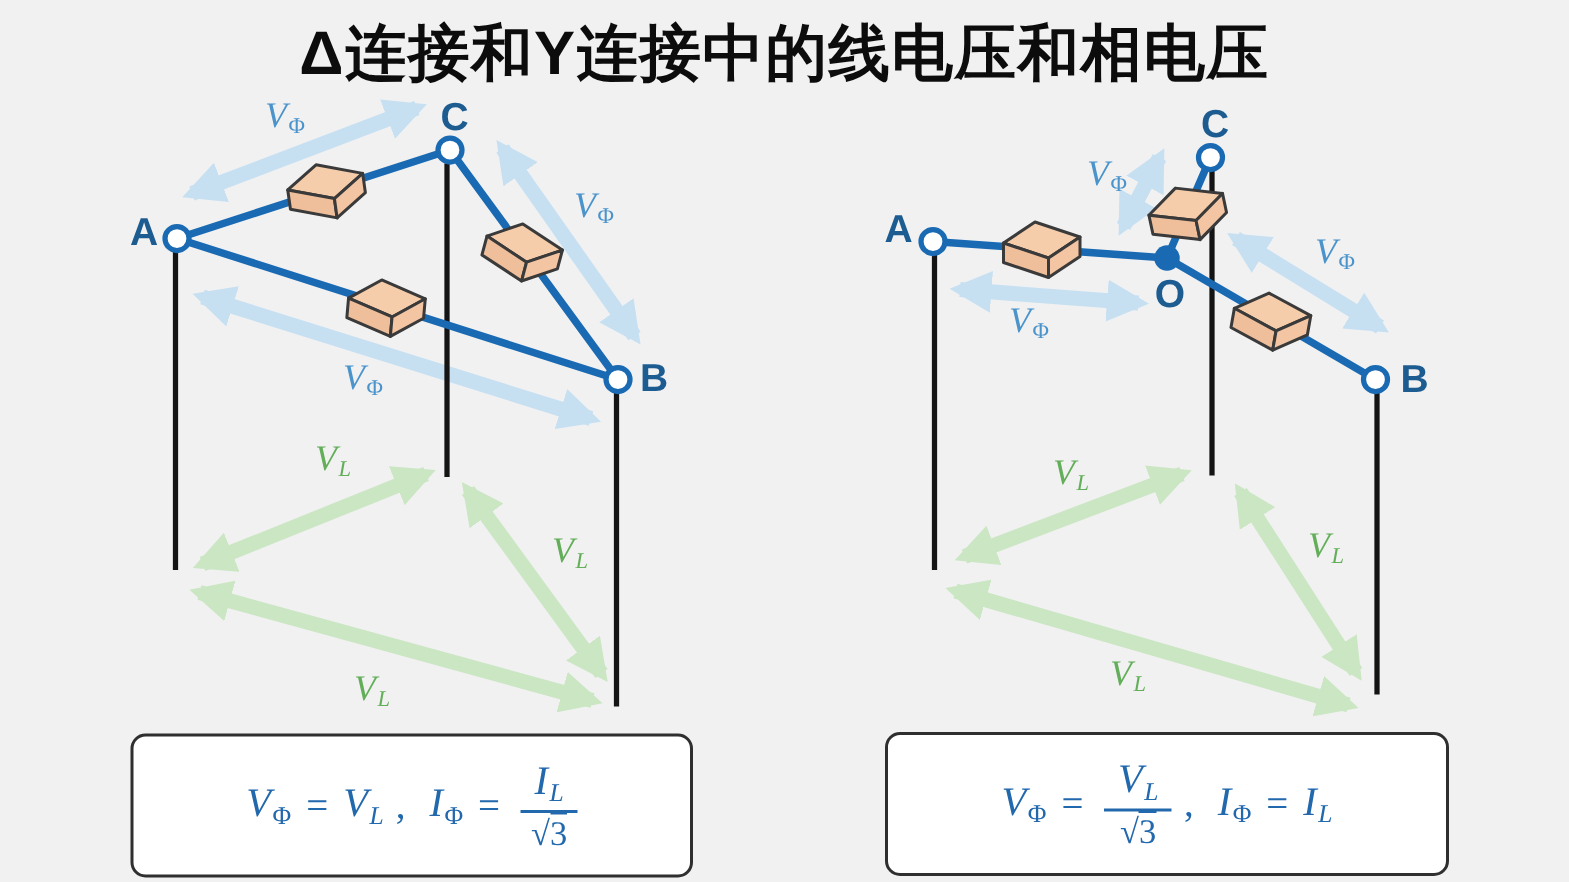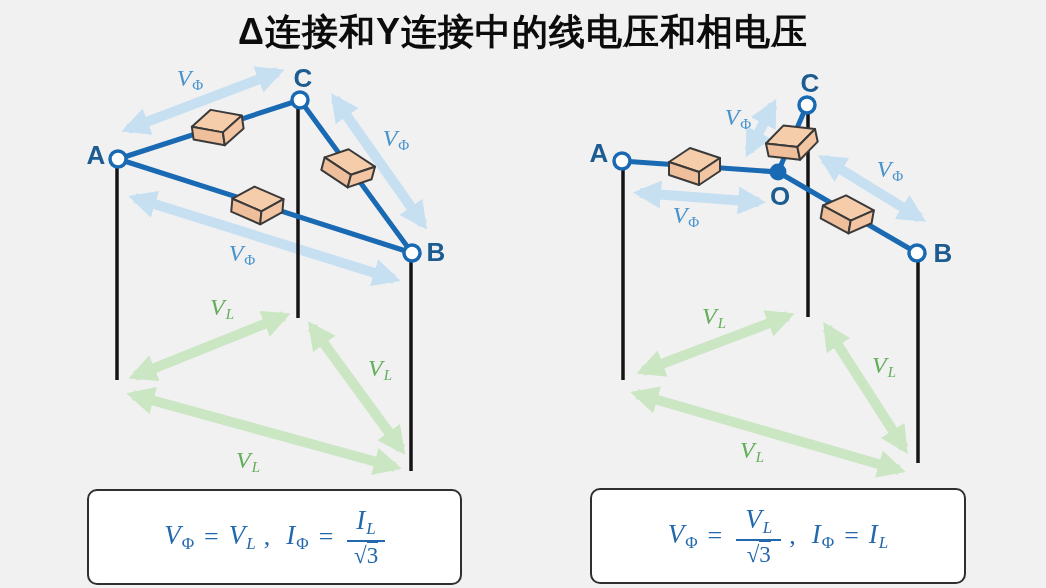--- a/index.html
+++ b/index.html
@@ -3,21 +3,21 @@
 <meta charset="utf-8">
 <style>
   html,body { margin:0; padding:0; }
   .stage {
     position:relative; width:1046px; height:588px;
     background:#f1f1f2; overflow:hidden;
     font-family:"Liberation Sans","DejaVu Sans",sans-serif;
   }
   .title {
     position:absolute; top:8px; left:0; width:100%;
-    text-align:center; font-size:36px; font-weight:bold;
+    text-align:center; font-size:41px; font-weight:bold;
     color:#0c0c0c; letter-spacing:1px;
   }
   svg.canvas { position:absolute; left:0; top:0; }
 
   .lbl { position:absolute; transform:translate(-50%,-50%); white-space:nowrap; }
   .node-lbl { font-weight:bold; font-size:26px; color:#1d5c90; }
   .sym { font-family:"Liberation Serif","DejaVu Serif",serif; font-style:italic; }
   .sym .m { font-size:24px; }
   .sym .s { font-size:15px; vertical-align:-4px; margin-left:1px; }
   .sym .s.gk { font-style:normal; }

